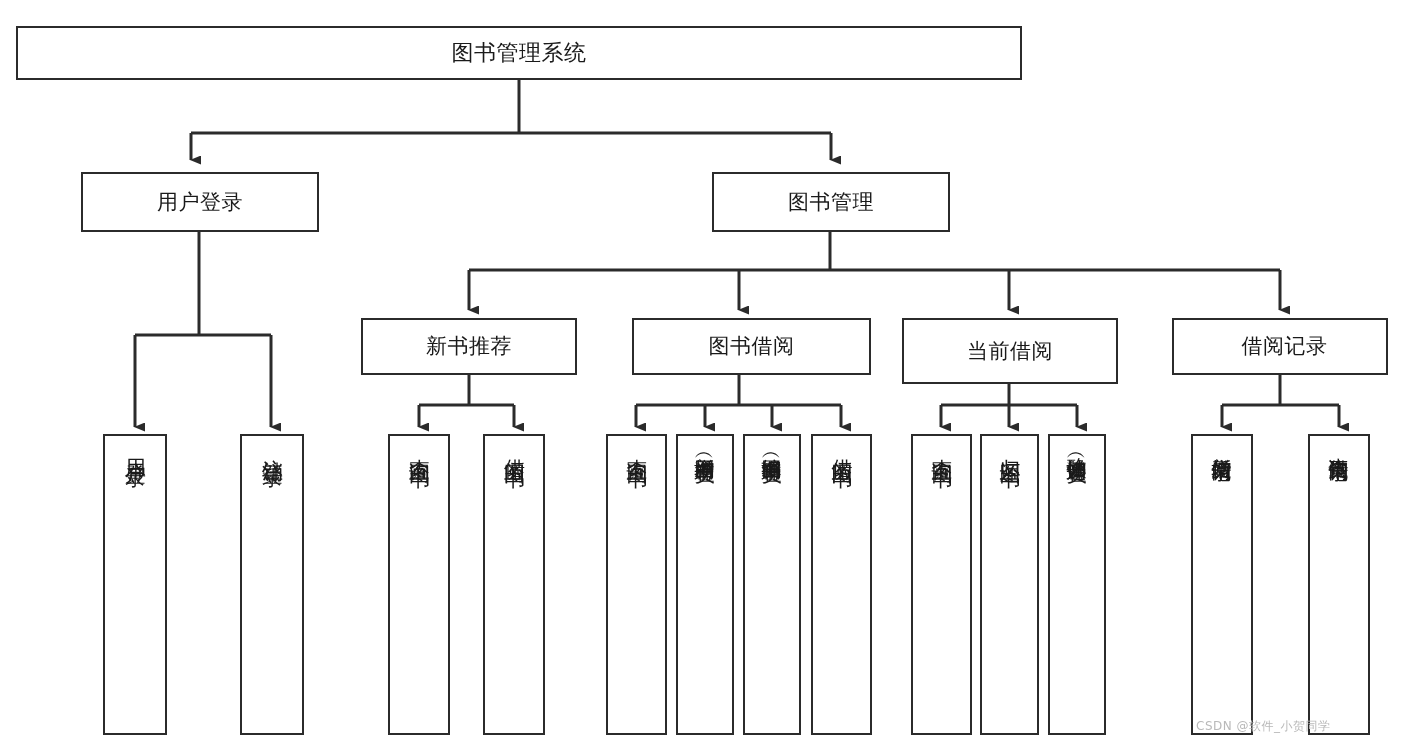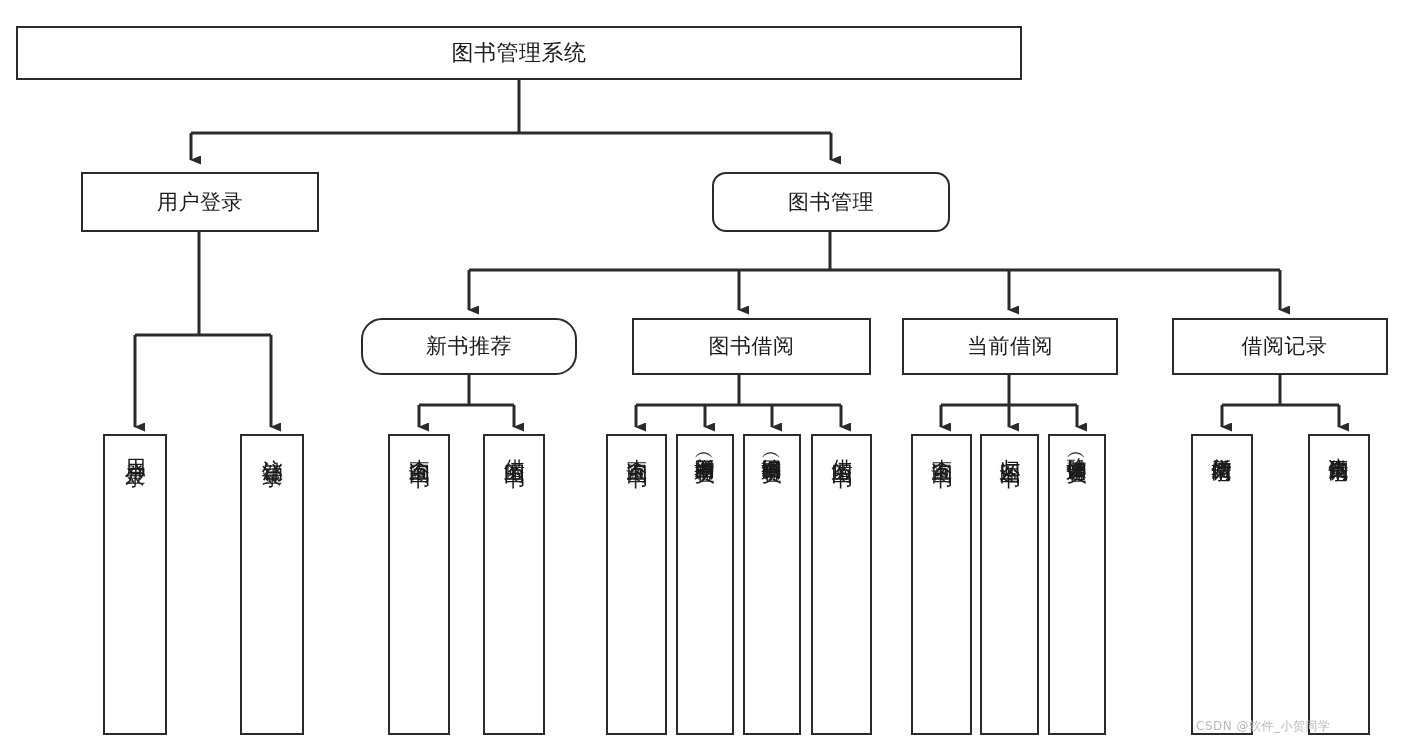--- a/index.html
+++ b/index.html
@@ -132,31 +132,31 @@
     </g>
   </svg>
 
   <div class="node horizontal root" style="left:16px; top:14px; width:1006px; height:54px;margin-top:12px;">
     <span class="node-label">图书管理系统</span>
   </div>
 
   <div class="node horizontal" style="left:81px; top:172px; width:238px; height:60px;">
     <span class="node-label">用户登录</span>
   </div>
-  <div class="node horizontal" style="left:712px; top:172px; width:238px; height:60px;border-radius:14px;">
+  <div class="node horizontal" style="left:712px; top:172px; width:238px; height:60px;">
     <span class="node-label">图书管理</span>
   </div>
 
-  <div class="node horizontal" style="left:361px; top:318px; width:216px; height:57px;border-radius:21px;">
+  <div class="node horizontal" style="left:361px; top:318px; width:216px; height:57px;">
     <span class="node-label">新书推荐</span>
   </div>
   <div class="node horizontal" style="left:632px; top:318px; width:239px; height:57px;">
     <span class="node-label">图书借阅</span>
   </div>
-  <div class="node horizontal" style="left:902px; top:318px; width:216px; height:57px;">
+  <div class="node horizontal" style="left:902px; top:318px; width:216px; height:66px;">
     <span class="node-label">当前借阅</span>
   </div>
   <div class="node horizontal" style="left:1172px; top:318px; width:216px; height:57px;padding-left:9px;">
     <span class="node-label">借阅记录</span>
   </div>
 
   <div class="node vertical" style="left:103px; top:434px; width:64px; height:301px;">
     <span class="node-label">用户登录</span>
   </div>
   <div class="node vertical" style="left:240px; top:434px; width:64px; height:301px;">

